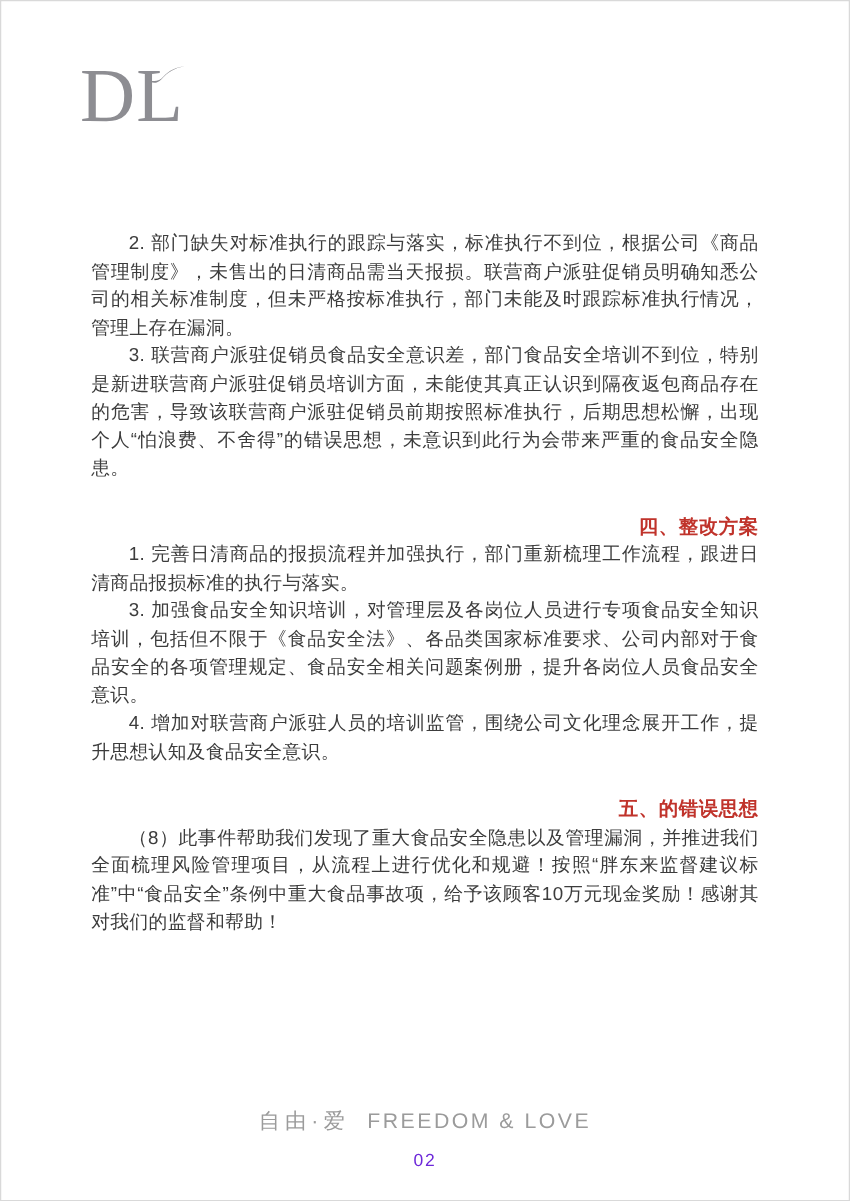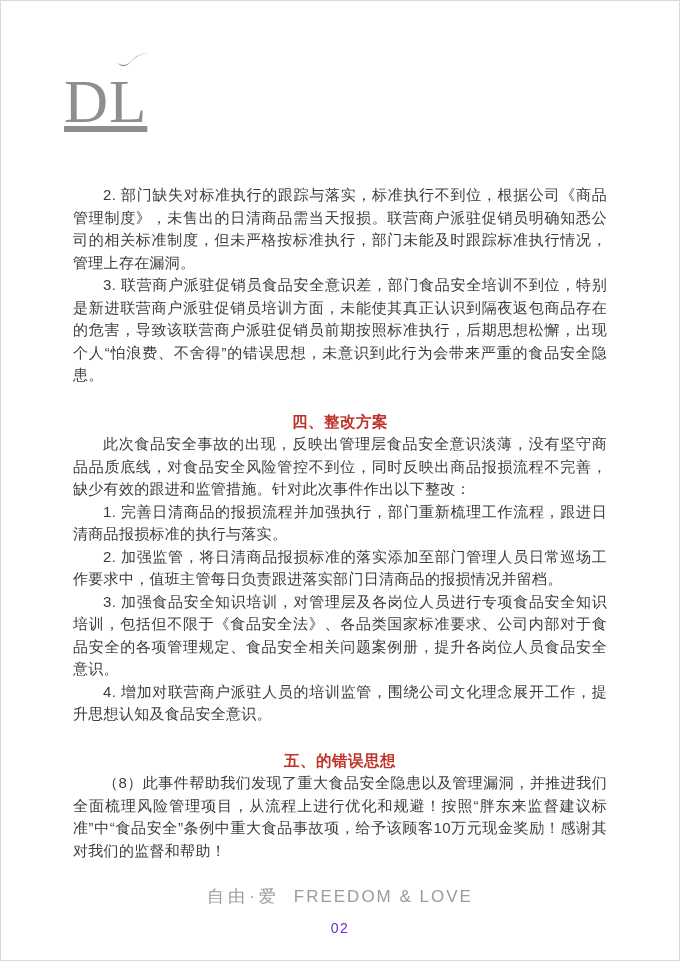--- a/index.html
+++ b/index.html
@@ -20,27 +20,26 @@
   .logo {
     position: absolute;
     left: 63px;
     top: 46px;
     width: 100px;
     height: 78px;
   }
   .logo-letters {
     position: absolute;
     left: 0;
-    top: 24px;
+    top: 0;
     font-family: "Liberation Serif", "DejaVu Serif", serif;
     font-size: 61px;
     line-height: 1;
     letter-spacing: 1px;
     color: #8d8d92;
-    text-decoration: underline;
   }
   .logo-swoosh {
     position: absolute;
     left: 52px;
     top: 4px;
     width: 34px;
     height: 18px;
   }
 
   
@@ -58,21 +57,21 @@
     text-indent: 2em;
     letter-spacing: 0.3px;
   }
   .heading {
     font-size: 15.5px;
     line-height: 22.5px;
     font-weight: bold;
     color: #c0332b;
     margin-top: 24px;
     text-indent: 0;
-    text-align: center;
+    text-align: right;
     letter-spacing: 0.5px;
   }
 
   
   .footer-slogan {
     position: absolute;
     left: 0;
     right: 0;
     top: 884px;
     text-align: center;
@@ -101,23 +100,21 @@
     <svg class="logo-swoosh" viewBox="0 0 34 18" fill="none" xmlns="http://www.w3.org/2000/svg">
       <path d="M2 12 C5 16, 9 16.5, 13 12.5 C18 7, 24 3, 32 2 C25 2.5, 19 5.5, 15 10 C11 14.5, 6 15, 2 12 Z" fill="#8d8d92"></path>
     </svg>
     <div class="logo-letters">DL</div>
   </div>
 
   <div class="content">
     <p class="para">2. 部门缺失对标准执行的跟踪与落实，标准执行不到位，根据公司《商品管理制度》，未售出的日清商品需当天报损。联营商户派驻促销员明确知悉公司的相关标准制度，但未严格按标准执行，部门未能及时跟踪标准执行情况，管理上存在漏洞。</p>
     <p class="para">3. 联营商户派驻促销员食品安全意识差，部门食品安全培训不到位，特别是新进联营商户派驻促销员培训方面，未能使其真正认识到隔夜返包商品存在的危害，导致该联营商户派驻促销员前期按照标准执行，后期思想松懈，出现个人“怕浪费、不舍得”的错误思想，未意识到此行为会带来严重的食品安全隐患。</p>
     <h3 class="heading">四、整改方案</h3>
-    <p class="para">此次食品安全事故的出现，反映出管理层食品安全意识淡薄，没有坚守商品品质底线，对食品安全风险管控不到位，同时反映出商品报损流程不完善，缺少有效的跟进和监管措施。针对此次事件作出以下整改：</p>
     <p class="para">1. 完善日清商品的报损流程并加强执行，部门重新梳理工作流程，跟进日清商品报损标准的执行与落实。</p>
-    <p class="para">2. 加强监管，将日清商品报损标准的落实添加至部门管理人员日常巡场工作要求中，值班主管每日负责跟进落实部门日清商品的报损情况并留档。</p>
     <p class="para">3. 加强食品安全知识培训，对管理层及各岗位人员进行专项食品安全知识培训，包括但不限于《食品安全法》、各品类国家标准要求、公司内部对于食品安全的各项管理规定、食品安全相关问题案例册，提升各岗位人员食品安全意识。</p>
     <p class="para">4. 增加对联营商户派驻人员的培训监管，围绕公司文化理念展开工作，提升思想认知及食品安全意识。</p>
     <h3 class="heading">五、的错误思想</h3>
     <p class="para">（8）此事件帮助我们发现了重大食品安全隐患以及管理漏洞，并推进我们全面梳理风险管理项目，从流程上进行优化和规避！按照“胖东来监督建议标准”中“食品安全”条例中重大食品事故项，给予该顾客10万元现金奖励！感谢其对我们的监督和帮助！</p>
   </div>
 
   <div class="footer-slogan">
     <span class="cn">自由·爱</span><span class="en">FREEDOM &amp; LOVE</span>
   </div>
   <div class="page-number">02</div>

